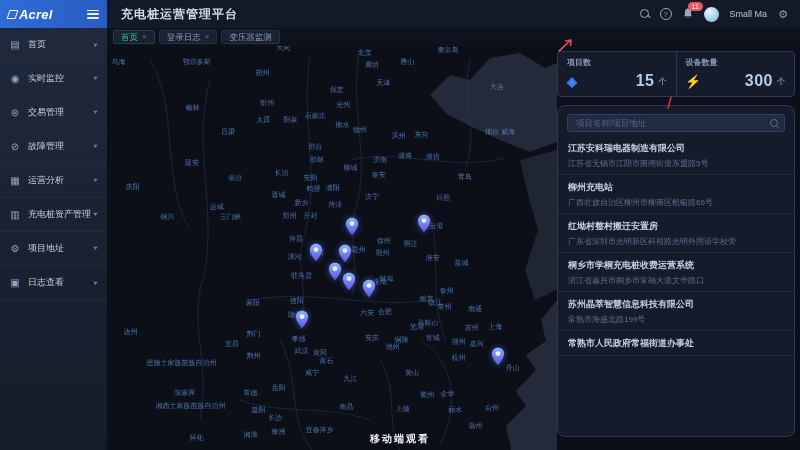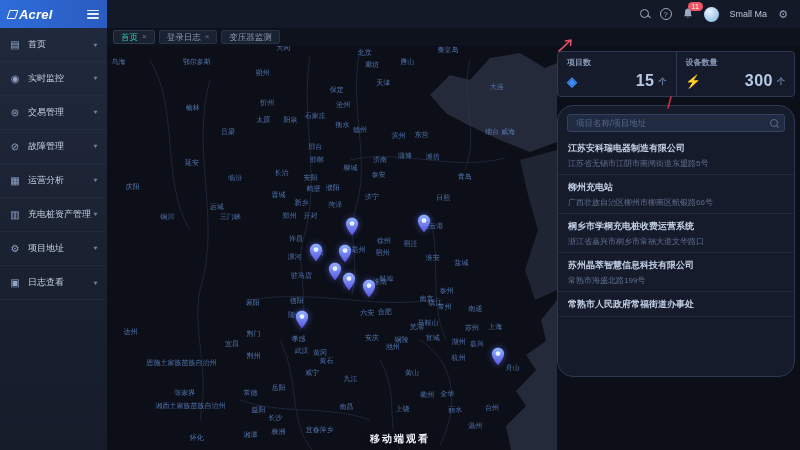--- a/index.html
+++ b/index.html
@@ -62,22 +62,22 @@
               background:rgba(23,29,45,.94);border:1px solid #2c3854;border-radius:4px;
               display:flex;box-sizing:border-box;font-weight:bold;}
   .stat-cell{flex:1;padding:5px 9px 4px;display:flex;flex-direction:column;box-sizing:border-box;}
   .stat-cell + .stat-cell{border-left:1px solid #2c3854;}
   .stat-label{font-size:8px;color:#8495b3;}
   .stat-row{display:flex;align-items:center;margin-top:4px;}
   .stat-icon{font-size:13px;color:#3f8cff;width:18px;}
   .stat-value{margin-left:auto;font-size:16px;color:#b7cbe8;letter-spacing:.5px;}
   .stat-unit{font-size:8px;color:#6f84a8;margin-left:4px;}
 
-  .list-card{position:absolute;left:557px;top:105px;width:238px;height:272px;z-index:20;
-             background:rgba(23,29,45,.94);border:1px solid #2c3854;border-radius:16px;
+  .list-card{position:absolute;left:557px;top:105px;width:238px;height:332px;z-index:20;
+             background:rgba(23,29,45,.94);border:1px solid #2c3854;border-radius:8px;
              box-sizing:border-box;padding:8px 0 0;}
   .search-box{margin:0 9px;height:16px;background:#202a41;border:1px solid #33405f;border-radius:3px;
               display:flex;align-items:center;padding:0 6px;}
   .search-input{flex:1;background:transparent;border:none;outline:none;color:#aab8d2;
                 font-size:8.5px;font-family:"Liberation Sans",sans-serif;}
   .search-input::placeholder{color:#55688c;}
   .mini-mag{display:inline-block;width:6px;height:6px;border:1.1px solid #5c6c8a;border-radius:50%;position:relative;}
   .mini-mag::after{content:"";position:absolute;width:3px;height:1.1px;background:#5c6c8a;
                    transform:rotate(45deg);right:-2px;bottom:-1px;}
   .proj-list{margin-top:4px;}
@@ -334,20 +334,21 @@
       <span style="display:flex;align-items:center;justify-content:space-between;">
         <span class="logo-mark"></span>
         <span class="logo-text">Acrel</span>
       </span>
       <span class="hamburger">
           <i></i>
           <i></i>
           <i></i>
         </span>
     </div>
+    <span class="app-title">充电桩运营管理平台</span>
     <div class="header-right">
       <span class="h-ico"><span class="search-glyph"></span></span>
       <span class="h-ico"><span class="help-glyph">?</span></span>
       <span class="h-ico">
         <svg width="10" height="11" viewBox="0 0 16 18">
             <path d="M8 1 C5 1 3 3.5 3 6.5 L3 11 L1.5 13.5 L14.5 13.5 L13 11 L13 6.5 C13 3.5 11 1 8 1 Z M6.3 15 a1.8 1.8 0 0 0 3.4 0 Z" fill="#9aa8c0"></path>
           </svg>
         <span class="badge">11</span>
       </span>
       <span class="avatar"></span>
@@ -458,20 +459,24 @@
     <div class="proj-item">
       <div class="proj-name">江苏安科瑞电器制造有限公司</div>
       <div class="proj-addr">江苏省无锡市江阴市南闸街道东盟路5号</div>
     </div>
 
     <div class="proj-item">
       <div class="proj-name">柳州充电站</div>
       <div class="proj-addr">广西壮族自治区柳州市柳南区航银路66号</div>
     </div>
 
+    <div class="proj-item">
+      <div class="proj-name">红坳村整村搬迁安置房</div>
+      <div class="proj-addr">广东省深圳市光明新区科裕路光明外国语学校旁</div>
+    </div>
 
 
     <div class="proj-item">
       <div class="proj-name">桐乡市学桐充电桩收费运营系统</div>
       <div class="proj-addr">浙江省嘉兴市桐乡市常福大道文华路口</div>
     </div>
 
     <div class="proj-item">
       <div class="proj-name">苏州晶萃智慧信息科技有限公司</div>
       <div class="proj-addr">常熟市海盛北路199号</div>

